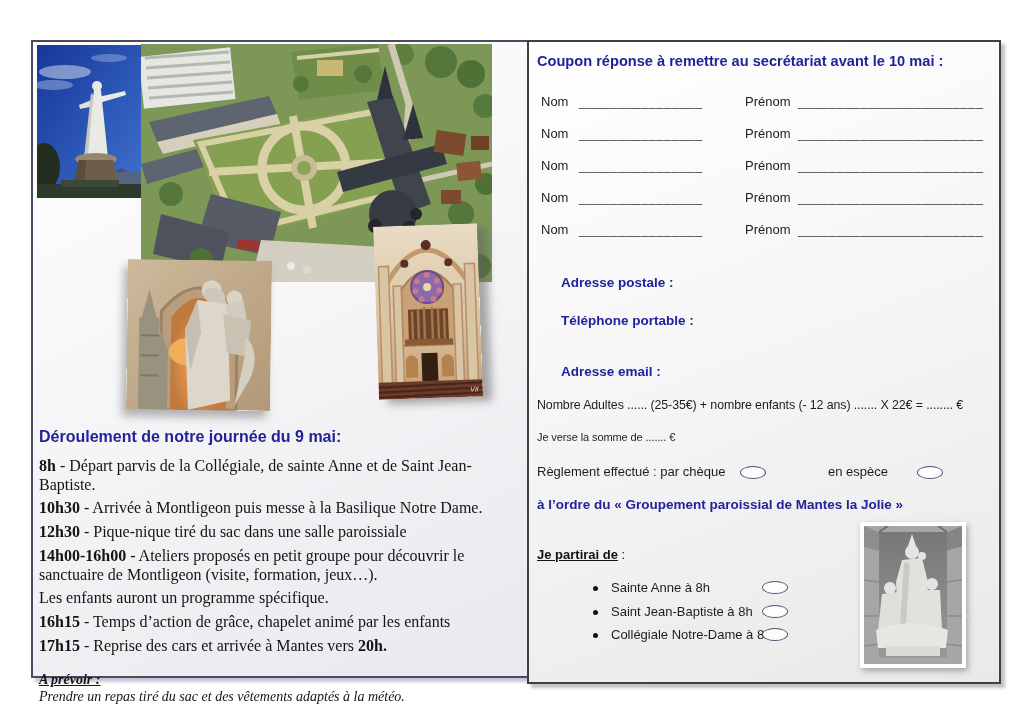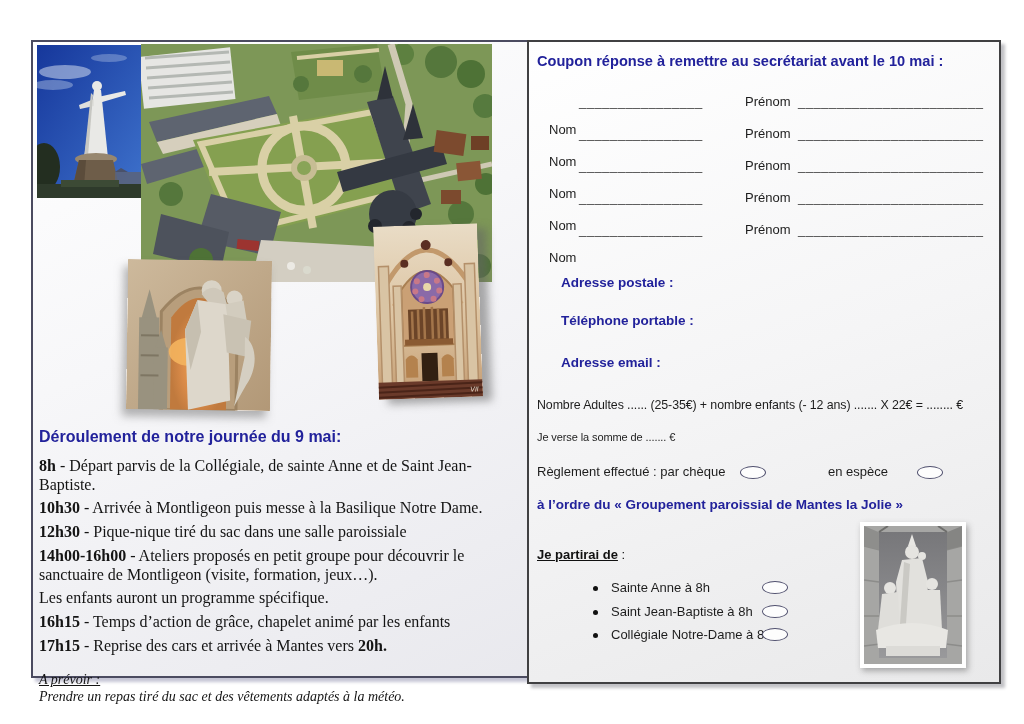--- a/index.html
+++ b/index.html
@@ -18,28 +18,28 @@
   .photo{position:absolute;overflow:hidden;}
   .photo svg{display:block;width:100%;height:100%;}
   
   .ltext{left:6px;top:386px;width:453px;}
   .lheading{font-size:16px;font-weight:bold;color:#22229b;margin:0 0 11px 0;}
   .sline{font-family:"Liberation Serif",serif;font-size:16px;color:#141414;
          line-height:1.17;margin:0 0 5px 0;}
   .sline b{font-weight:bold;}
   .note{margin-top:17px;}
   .note-title{font-family:"Liberation Serif",serif;font-size:14px;color:#141414;
-        font-weight:normal;font-style:italic;text-decoration:underline;line-height:1.15;}
+        font-weight:bold;font-style:italic;text-decoration:underline;line-height:1.15;}
   .note-text{font-family:"Liberation Serif",serif;font-size:14px;color:#141414;
         font-style:italic;line-height:1.15;}
   
   .rtitle{left:8px;top:11px;font-size:14.6px;font-weight:bold;color:#22229b;width:455px;}
   .nrow{left:8px;height:18px;width:452px;font-size:13px;color:#1d1d1d;}
   .nrow span{position:absolute;top:0;white-space:nowrap;}
-  .nl{left:12px;margin-top:28px;}
+  .nl{left:4px;}
   .nline{left:42px;color:#3a3a3a;letter-spacing:.5px;}
   .pl{left:208px;}
   .pline{left:261px;color:#3a3a3a;letter-spacing:.5px;}
   .sect{left:8px;font-size:13.5px;font-weight:bold;color:#22229b;white-space:nowrap;margin-left:24px;}
   .plain{left:8px;font-size:12.4px;color:#1d1d1d;white-space:nowrap;letter-spacing:-0.1px;}
   .order{left:8px;font-size:13.5px;font-weight:bold;color:#22229b;white-space:nowrap;}
   .oval{position:absolute;width:26px;height:13px;border:1.6px solid #50506e;
         border-radius:50%;background:#fdfdfd;box-sizing:border-box;}
   .dep{left:8px;font-size:13px;color:#111;}
   .dep b{text-decoration:underline;}
@@ -304,21 +304,21 @@
   </div>
   <div class="abs nrow" style="top:180px">
     <span class="nl">Nom</span>
     <span class="nline">________________</span>
     <span class="pl">Prénom</span>
     <span class="pline">________________________</span>
   </div>
 
   <div class="abs sect" style="top:233px">Adresse postale :</div>
   <div class="abs sect" style="top:271px">Téléphone portable :</div>
-  <div class="abs sect" style="top:313px">Adresse email :</div>
+  <div class="abs sect" style="top:322px">Adresse email :</div>
 
   <div class="abs plain" style="top:356px">Nombre Adultes   ...... (25-35€) +  nombre enfants (- 12 ans) ....... X 22€  = ........   €</div>
   <div class="abs plain" style="top:389px;font-size:11px;">Je verse la somme de .......    €</div>
 
   <div class="abs" style="left:8px;top:422px;width:452px;height:18px;">
     <span class="abs" style="left:0;top:0;font-size:13px;color:#1d1d1d;white-space:nowrap;">Règlement effectué :  par chèque</span>
     <span class="oval" style="left:203px;top:2px;"></span>
     <span class="abs" style="left:291px;top:0;font-size:13px;color:#1d1d1d;white-space:nowrap;">en espèce</span>
     <span class="oval" style="left:380px;top:2px;"></span>
   </div>

